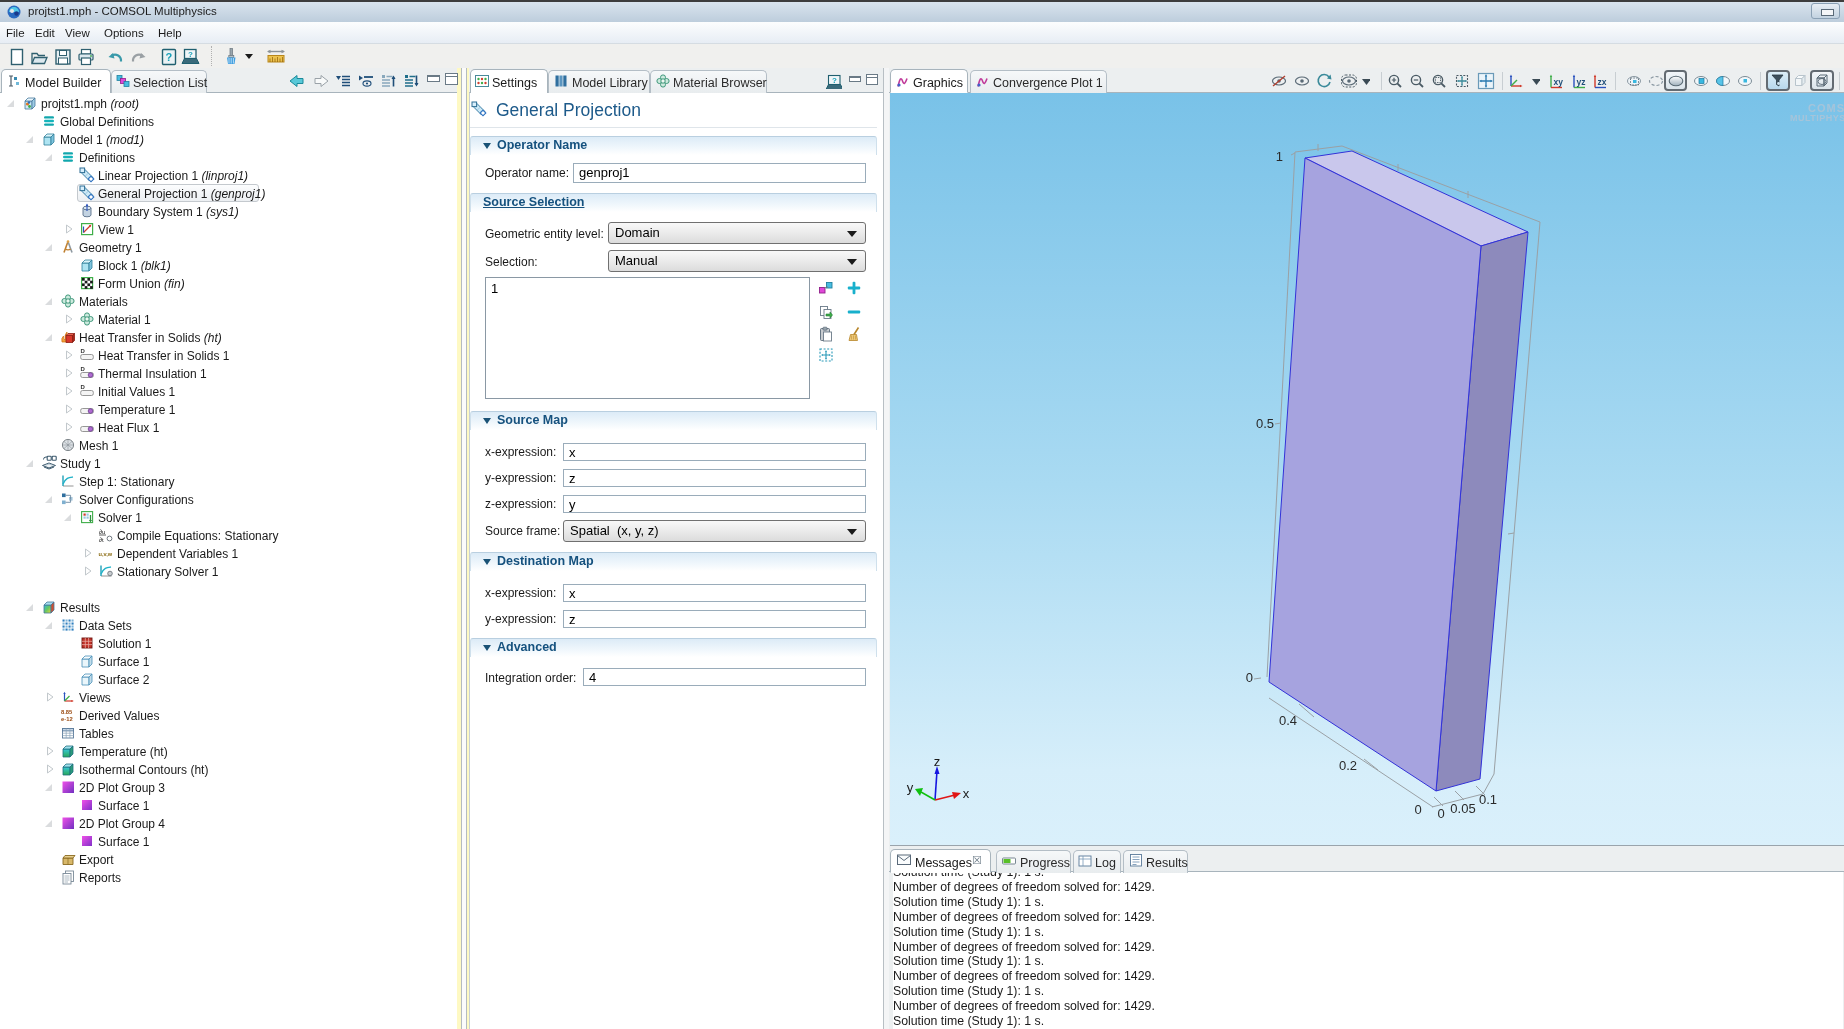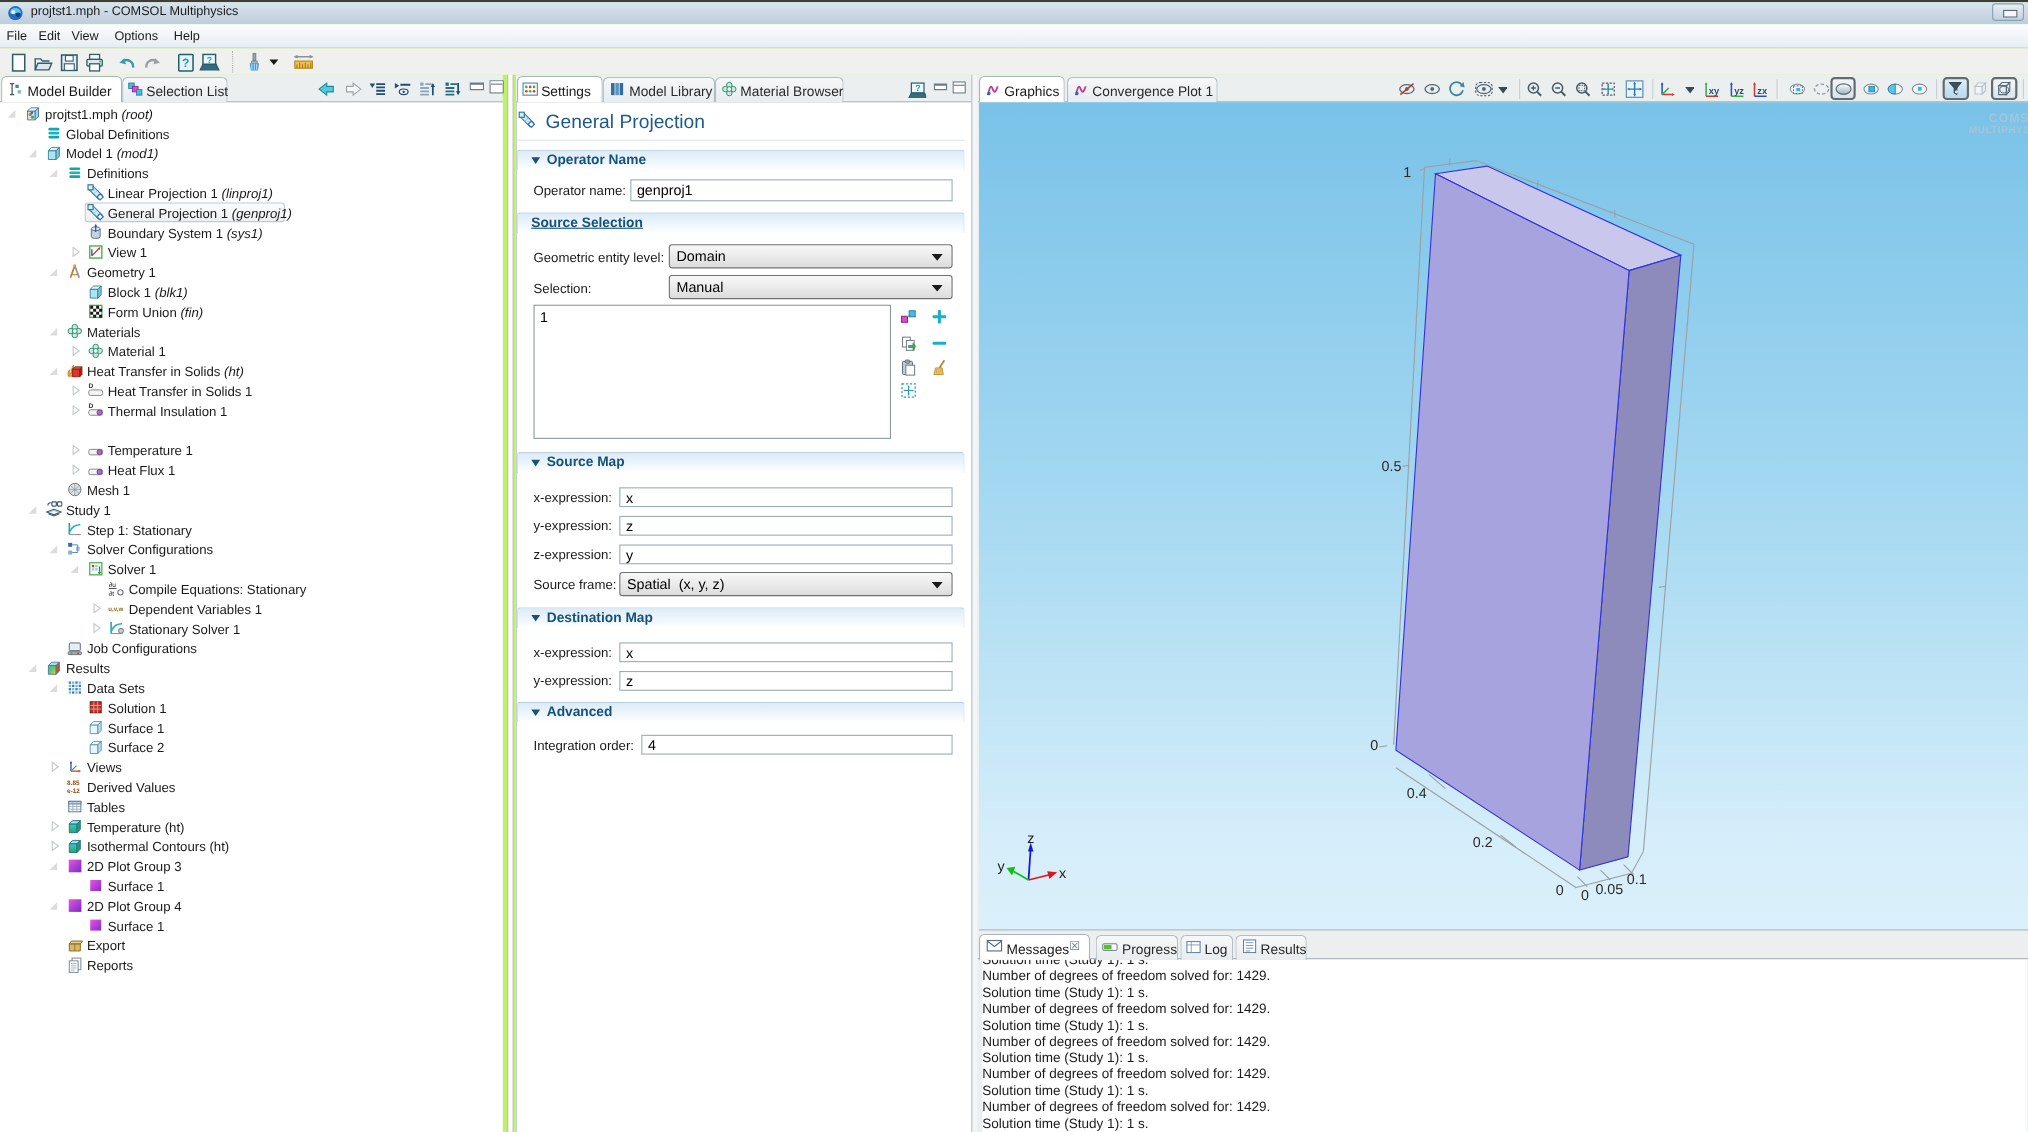--- a/index.html
+++ b/index.html
@@ -1,15 +1,15 @@
 <!DOCTYPE html>
 <html><head><meta charset="utf-8"><title>projtst1.mph - COMSOL Multiphysics</title><style>
 *{margin:0;padding:0;box-sizing:content-box;} body{font-family:"Liberation Sans",sans-serif;} i{font-style:italic;}
 </style></head><body>
-<div id="app" style="position:relative;width:1844px;height:1029px;overflow:hidden;background:#bef264;">
+<div id="app" style="position:relative;width:1844px;height:1029px;overflow:hidden;background:#fef9c3;">
 <div style="position:absolute;left:0;top:0;width:1844px;height:2px;background:#3d3d3d;"></div>
 <div style="position:absolute;left:0;top:2px;width:1844px;height:20px;background:linear-gradient(#d9e4ee,#bdcddc);"></div>
 <svg width="16" height="16" viewBox="0 0 16 16" style="position:absolute;left:6px;top:4px;">
       <circle cx="8" cy="8" r="6.5" fill="#2a6ac0"></circle>
       <path d="M3,8 a5,5 0 0 1 10,0" fill="#50c8e8"></path>
       <circle cx="6" cy="7" r="2" fill="#e8e8e8"></circle>
       <circle cx="10.5" cy="9.5" r="2.2" fill="#1a3a8a"></circle>
     </svg>
 <span style="position:absolute;left:28px;top:5px;font-size:11.5px;color:#1b1b1b;">projtst1.mph - COMSOL Multiphysics</span>
 <div style="position:absolute;left:1811px;top:3px;width:29px;height:16px;background:linear-gradient(#e8eef4,#c2d2e0);border:1px solid #8aa0b4;border-radius:3px;box-sizing:border-box;">
@@ -278,20 +278,30 @@
       <svg width="10" height="10" viewBox="0 0 10 10" style="position:absolute;left:64px;top:4px;">
         <polygon points="2.5,1 8,5 2.5,9" fill="#fdfdfd" stroke="#c2c8cc" stroke-width="1"></polygon>
       </svg>
       <svg width="16" height="16" viewBox="0 0 16 16" style="position:absolute;left:79px;top:1px;">
         <text x="1.5" y="6" font-size="6" font-weight="bold" fill="#333" font-family="Liberation Sans,sans-serif">D</text>
         <path d="M3.5,7.5 h9 a1.8,1.8 0 0 1 1.8,1.8 v1.4 a1.8,1.8 0 0 1 -1.8,1.8 h-9 a1.8,1.8 0 0 1 -1.8,-1.8 v-1.4 a1.8,1.8 0 0 1 1.8,-1.8 z" fill="#f4f4f4" stroke="#8a8a8a" stroke-width="0.9"></path>
         <circle cx="11.5" cy="10" r="2.3" fill="#b06ad0" stroke="#6a3a90" stroke-width="0.8"></circle>
       </svg>
       <span style="position:absolute;left:98px;top:3px;font-size:12px;color:#1a1a1a;white-space:nowrap;">Thermal Insulation 1</span>
     </div>
+<div style="position:absolute;left:0;top:382px;width:455px;height:18px;">
+      <svg width="10" height="10" viewBox="0 0 10 10" style="position:absolute;left:64px;top:4px;">
+        <polygon points="2.5,1 8,5 2.5,9" fill="#fdfdfd" stroke="#c2c8cc" stroke-width="1"></polygon>
+      </svg>
+      <svg width="16" height="16" viewBox="0 0 16 16" style="position:absolute;left:79px;top:1px;">
+        <text x="1.5" y="6" font-size="6" font-weight="bold" fill="#333" font-family="Liberation Sans,sans-serif">D</text>
+        <path d="M3.5,7.5 h9 a1.8,1.8 0 0 1 1.8,1.8 v1.4 a1.8,1.8 0 0 1 -1.8,1.8 h-9 a1.8,1.8 0 0 1 -1.8,-1.8 v-1.4 a1.8,1.8 0 0 1 1.8,-1.8 z" fill="#f4f4f4" stroke="#8a8a8a" stroke-width="0.9"></path>
+      </svg>
+      <span style="position:absolute;left:98px;top:3px;font-size:12px;color:#1a1a1a;white-space:nowrap;">Initial Values 1</span>
+    </div>
 <div style="position:absolute;left:0;top:400px;width:455px;height:18px;">
       <svg width="10" height="10" viewBox="0 0 10 10" style="position:absolute;left:64px;top:4px;">
         <polygon points="2.5,1 8,5 2.5,9" fill="#fdfdfd" stroke="#c2c8cc" stroke-width="1"></polygon>
       </svg>
       <svg width="16" height="16" viewBox="0 0 16 16" style="position:absolute;left:79px;top:1px;">
         <path d="M3.5,7.5 h9 a1.8,1.8 0 0 1 1.8,1.8 v1.4 a1.8,1.8 0 0 1 -1.8,1.8 h-9 a1.8,1.8 0 0 1 -1.8,-1.8 v-1.4 a1.8,1.8 0 0 1 1.8,-1.8 z" fill="#f4f4f4" stroke="#8a8a8a" stroke-width="0.9"></path>
         <circle cx="11.5" cy="10" r="2.3" fill="#b06ad0" stroke="#6a3a90" stroke-width="0.8"></circle>
       </svg>
       <span style="position:absolute;left:98px;top:3px;font-size:12px;color:#1a1a1a;white-space:nowrap;">Temperature 1</span>
     </div>
@@ -377,30 +387,20 @@
       <svg width="10" height="10" viewBox="0 0 10 10" style="position:absolute;left:83px;top:4px;">
         <polygon points="2.5,1 8,5 2.5,9" fill="#fdfdfd" stroke="#c2c8cc" stroke-width="1"></polygon>
       </svg>
       <svg width="16" height="16" viewBox="0 0 16 16" style="position:absolute;left:98px;top:1px;">
         <line x1="3" y1="13" x2="13.5" y2="13" stroke="#888" stroke-width="0.9"></line>
         <line x1="3" y1="13" x2="3" y2="2.5" stroke="#20a0b8" stroke-width="1.4"></line>
         <path d="M3,11 C6,4.5 9,4.5 13,4" fill="none" stroke="#20b2c8" stroke-width="1.4"></path>
         <circle cx="12" cy="10.5" r="2.3" fill="#c8ccd0" stroke="#707880" stroke-width="0.9"></circle>
       </svg>
       <span style="position:absolute;left:117px;top:3px;font-size:12px;color:#1a1a1a;white-space:nowrap;">Stationary Solver 1</span>
-    </div>
-<div style="position:absolute;left:0;top:580px;width:455px;height:18px;">
-      <svg width="16" height="16" viewBox="0 0 16 16" style="position:absolute;left:60px;top:1px;">
-        <rect x="3" y="3.5" width="10" height="7" rx="0.8" fill="#e8eef2" stroke="#5a6a7a" stroke-width="0.9"></rect>
-        <rect x="2" y="11.5" width="12" height="2.6" rx="0.6" fill="#aab8c4" stroke="#5a6a7a" stroke-width="0.8"></rect>
-        <circle cx="5" cy="12.8" r="0.9" fill="#3fae49"></circle>
-        <circle cx="8" cy="12.8" r="0.9" fill="#e0a020"></circle>
-        <circle cx="11" cy="12.8" r="0.9" fill="#d04030"></circle>
-      </svg>
-      <span style="position:absolute;left:79px;top:3px;font-size:12px;color:#1a1a1a;white-space:nowrap;">Job Configurations</span>
     </div>
 <div style="position:absolute;left:0;top:598px;width:455px;height:18px;">
       <div style="position:absolute;left:26px;top:6px;width:0;height:0;border-left:7px solid transparent;border-bottom:7px solid #dadcde;"></div>
       <svg width="16" height="16" viewBox="0 0 16 16" style="position:absolute;left:41px;top:1px;">
         <defs>
           <linearGradient id="grs" x1="0" y1="0" x2="1" y2="1">
             <stop offset="0" stop-color="#30b8d8"></stop>
             <stop offset="0.5" stop-color="#68c860"></stop>
             <stop offset="1" stop-color="#e8d840"></stop>
           </linearGradient>

